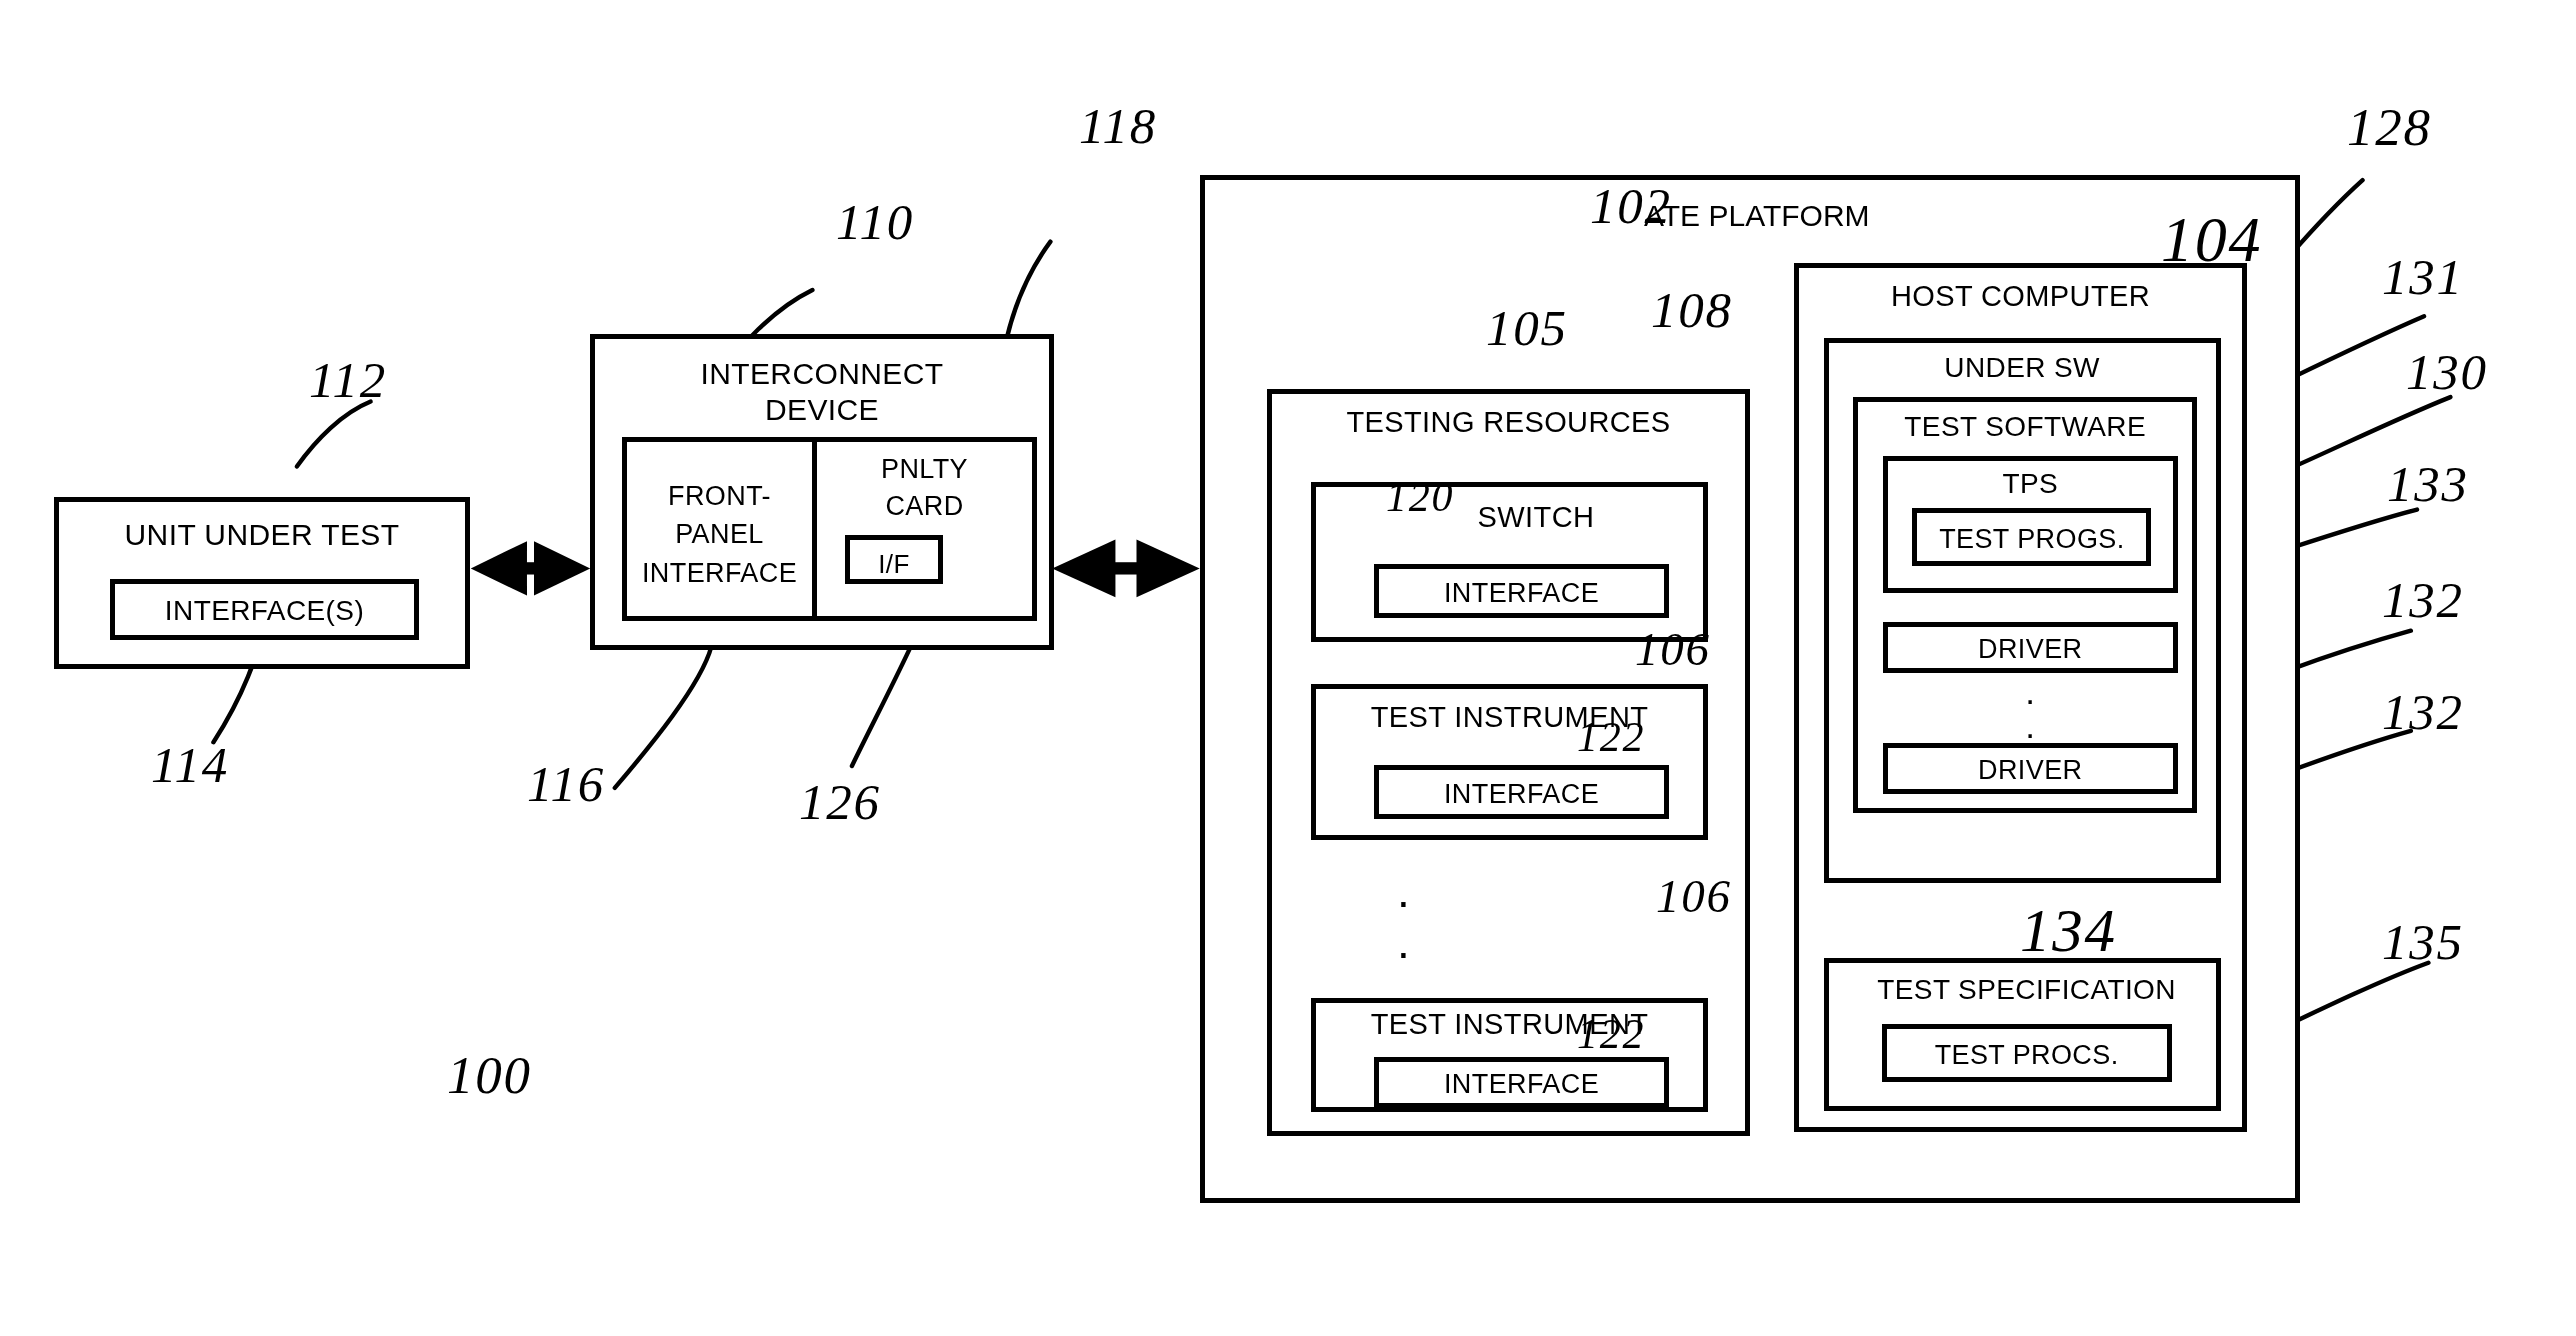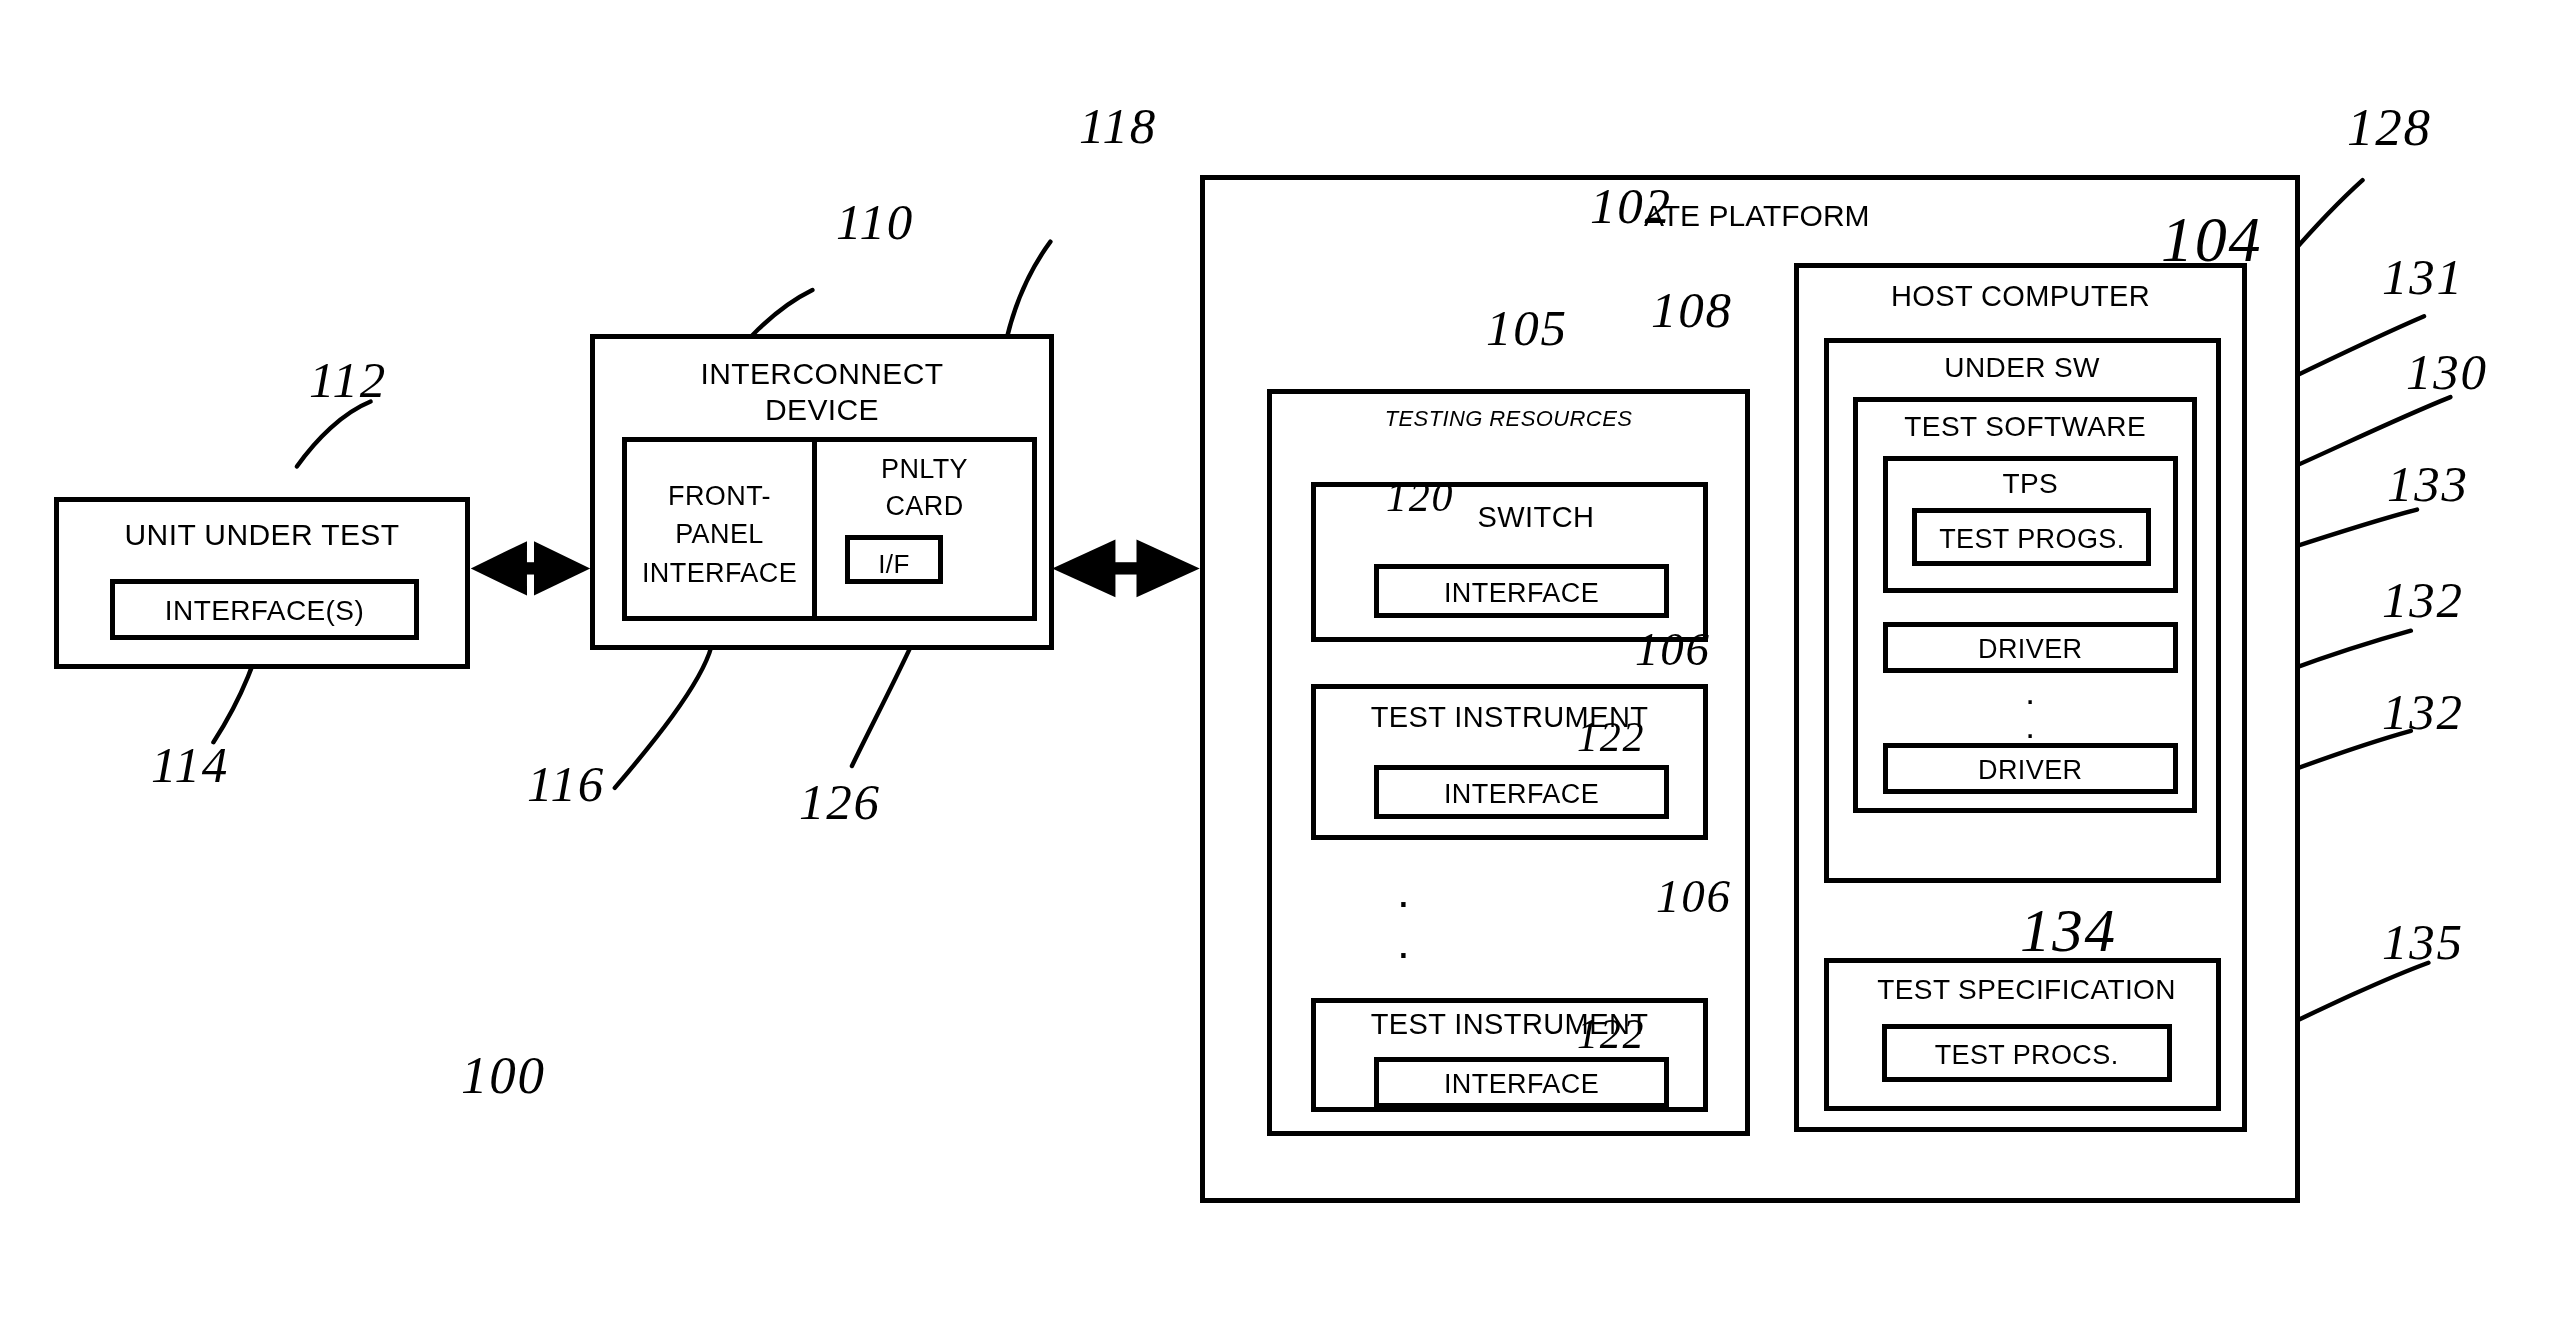--- a/index.html
+++ b/index.html
@@ -153,30 +153,30 @@
           <div class="blabel" style="top:8.8px; font-size:26px;">I/F</div>
         </div>
       </div>
     </div>
   </div>
   <div class="ref" style="left:836px; top:193px; font-size:51px;">110</div>
   <div class="ref" style="left:1079px; top:97px; font-size:51px;">118</div>
   <div class="ref" style="left:527px; top:755px; font-size:51px;">116</div>
   <div class="ref" style="left:799px; top:773px; font-size:51px;">126</div>
 
-  <div class="ref" style="left:461px; top:1045px; font-size:53px;font-family:Liberation Serif, serif;">100</div>
+  <div class="ref" style="left:447px; top:1045px; font-size:53px;font-family:Liberation Serif, serif;">100</div>
 
   <div class="box thick" style="left:1200px; top:175px; width:1100px; height:1028px;">
     <div style="position:absolute; left:439px; top:19.3px; font-size:30px; white-space:nowrap;">ATE PLATFORM</div>
   </div>
   <div class="ref" style="left:1590px; top:177px; font-size:51px;">102</div>
   <div class="ref" style="left:2161px; top:160px; font-size:64px;margin-top:43px;">104</div>
 
   <div class="box thick" style="left:1267px; top:389px; width:483px; height:747px;">
-    <div class="blabel" style="top:12.3px; font-size:22px;font-style:italic;">TESTING RESOURCES</div>
+    <div class="blabel" style="top:12.3px; font-size:29px;">TESTING RESOURCES</div>
 
     <div class="box" style="left:39px; top:88px; width:397px; height:160px; border-width:5.3px;">
       <div class="blabel" style="top:14px; font-size:29px; padding-left:53px;">SWITCH</div>
       <div class="box" style="left:58px; top:77px; width:295px; height:54px; border-width:5.3px;">
         <div class="blabel" style="top:8.8px; font-size:27px;">INTERFACE</div>
       </div>
     </div>
 
     <div class="box" style="left:39px; top:290px; width:397px; height:156px; border-width:5.3px;">
       <div class="blabel" style="top:12.3px; font-size:29px;">TEST INSTRUMENT</div>

